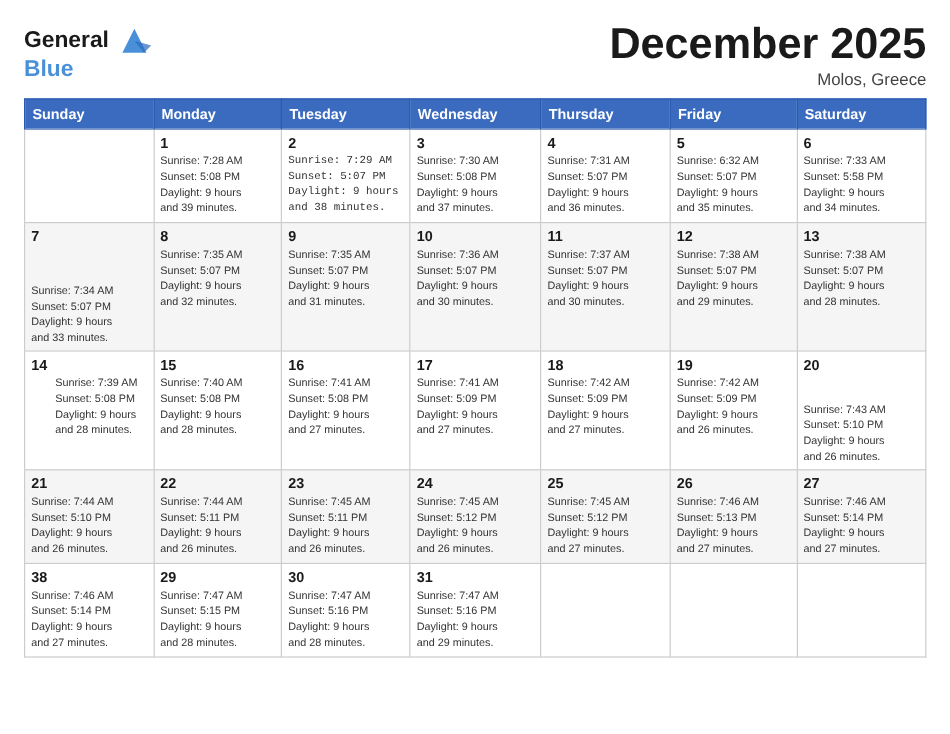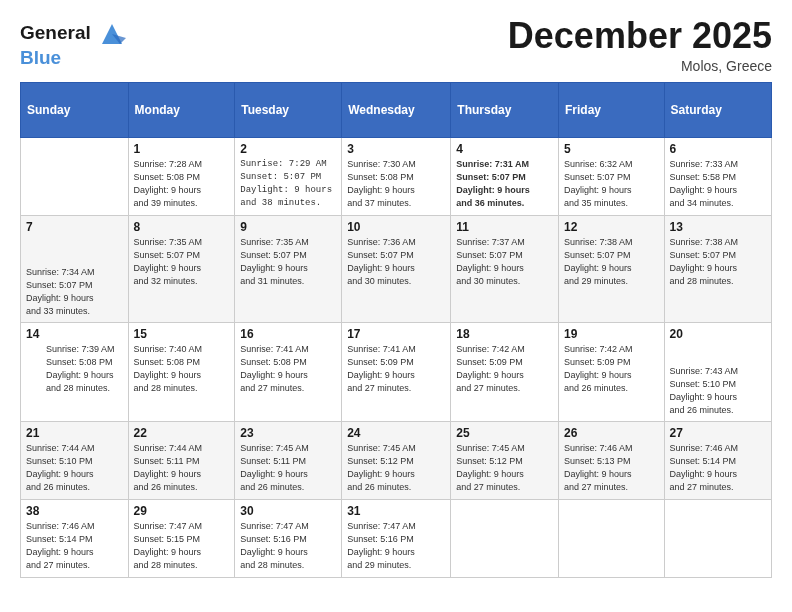--- a/index.html
+++ b/index.html
@@ -49,21 +49,21 @@
     .calendar {
       width: 100%;
       border-collapse: collapse;
       border: 1px solid #ccc;
     }
     .calendar th {
       background: #3a6bbf;
       color: #fff;
       font-size: 12px;
       font-weight: bold;
-      padding: 20px 6px;
+      padding: 5px 6px;
       text-align: left;
       border: 1px solid #2a5aae;
     }
     .calendar td {
       border: 1px solid #ccc;
       vertical-align: top;
       padding: 4px 5px;
       font-size: 9.5px;
       color: #222;
       width: 113px;
@@ -152,21 +152,21 @@
           </td>
           <td>
             <span class="day-number">3</span>
             <div class="day-info" style="white-space: pre-line;">Sunrise: 7:30 AM
 Sunset: 5:08 PM
 Daylight: 9 hours
 and 37 minutes.</div>
           </td>
           <td>
             <span class="day-number">4</span>
-            <div class="day-info" style="white-space: pre-line; font-weight: bold;">Sunrise: 7:31 AM
+            <div class="day-info" style="white-space: pre-line;">Sunrise: 7:31 AM
 Sunset: 5:07 PM
 Daylight: 9 hours
 and 36 minutes.</div>
           </td>
           <td>
             <span class="day-number">5</span>
             <div class="day-info" style="white-space: pre-line;">Sunrise: 6:32 AM
 Sunset: 5:07 PM
 Daylight: 9 hours
 and 35 minutes.</div>

